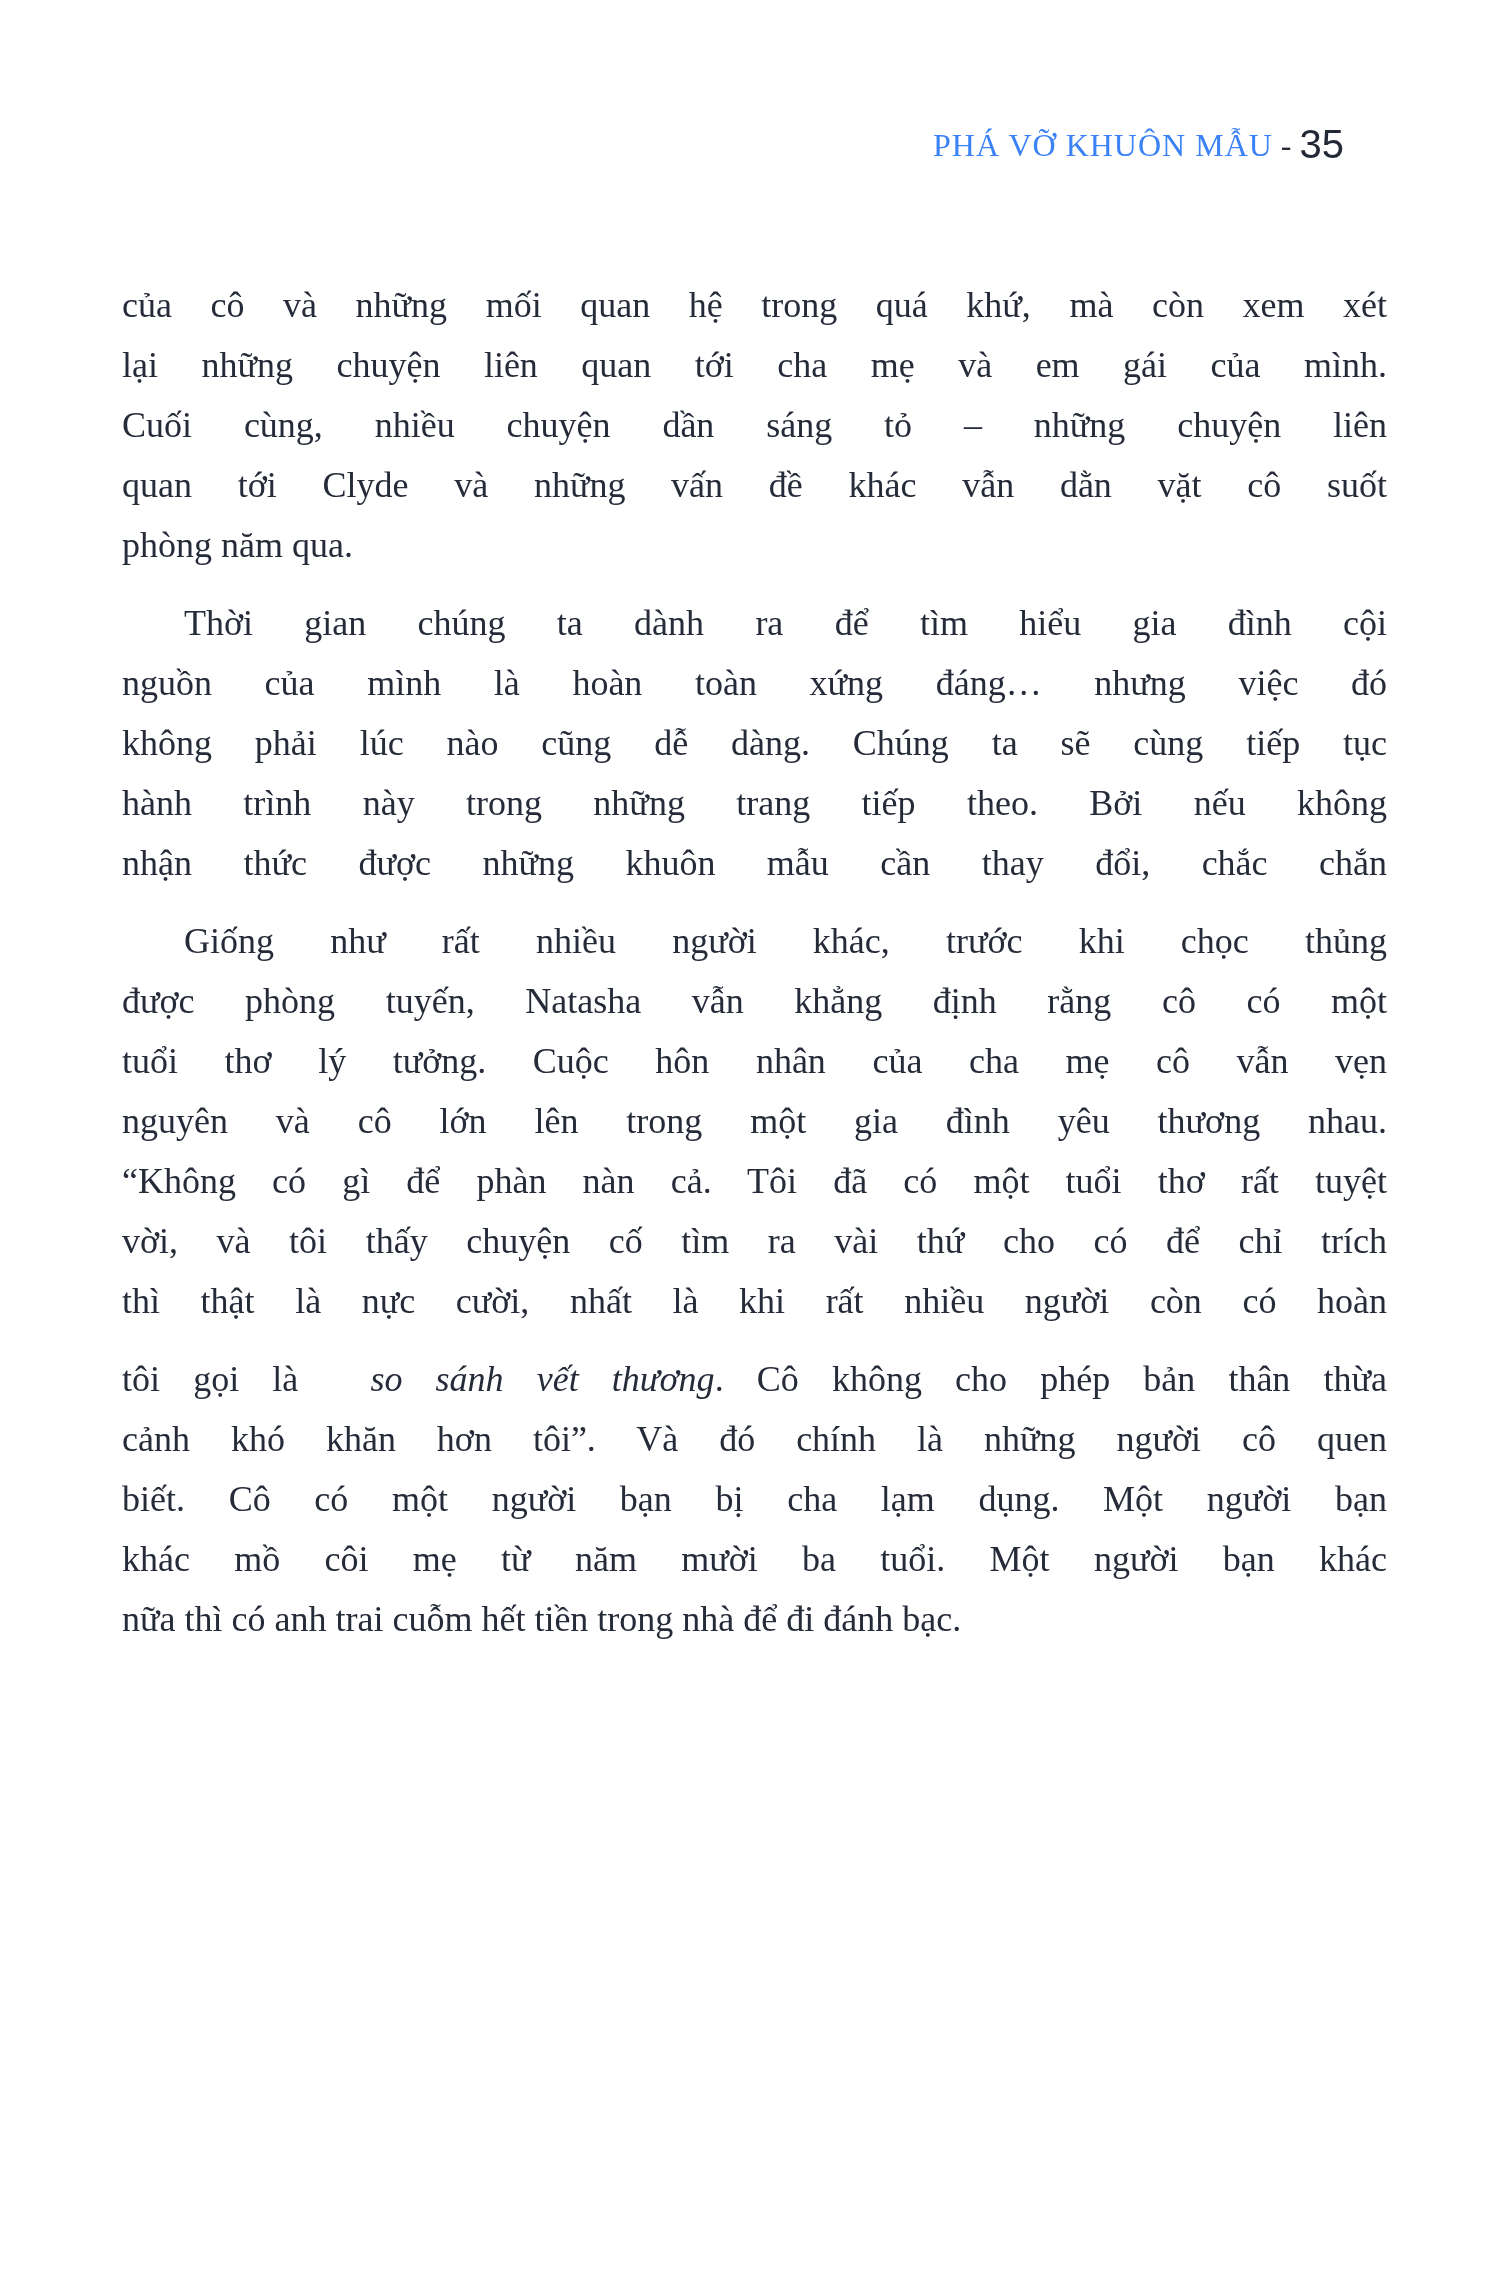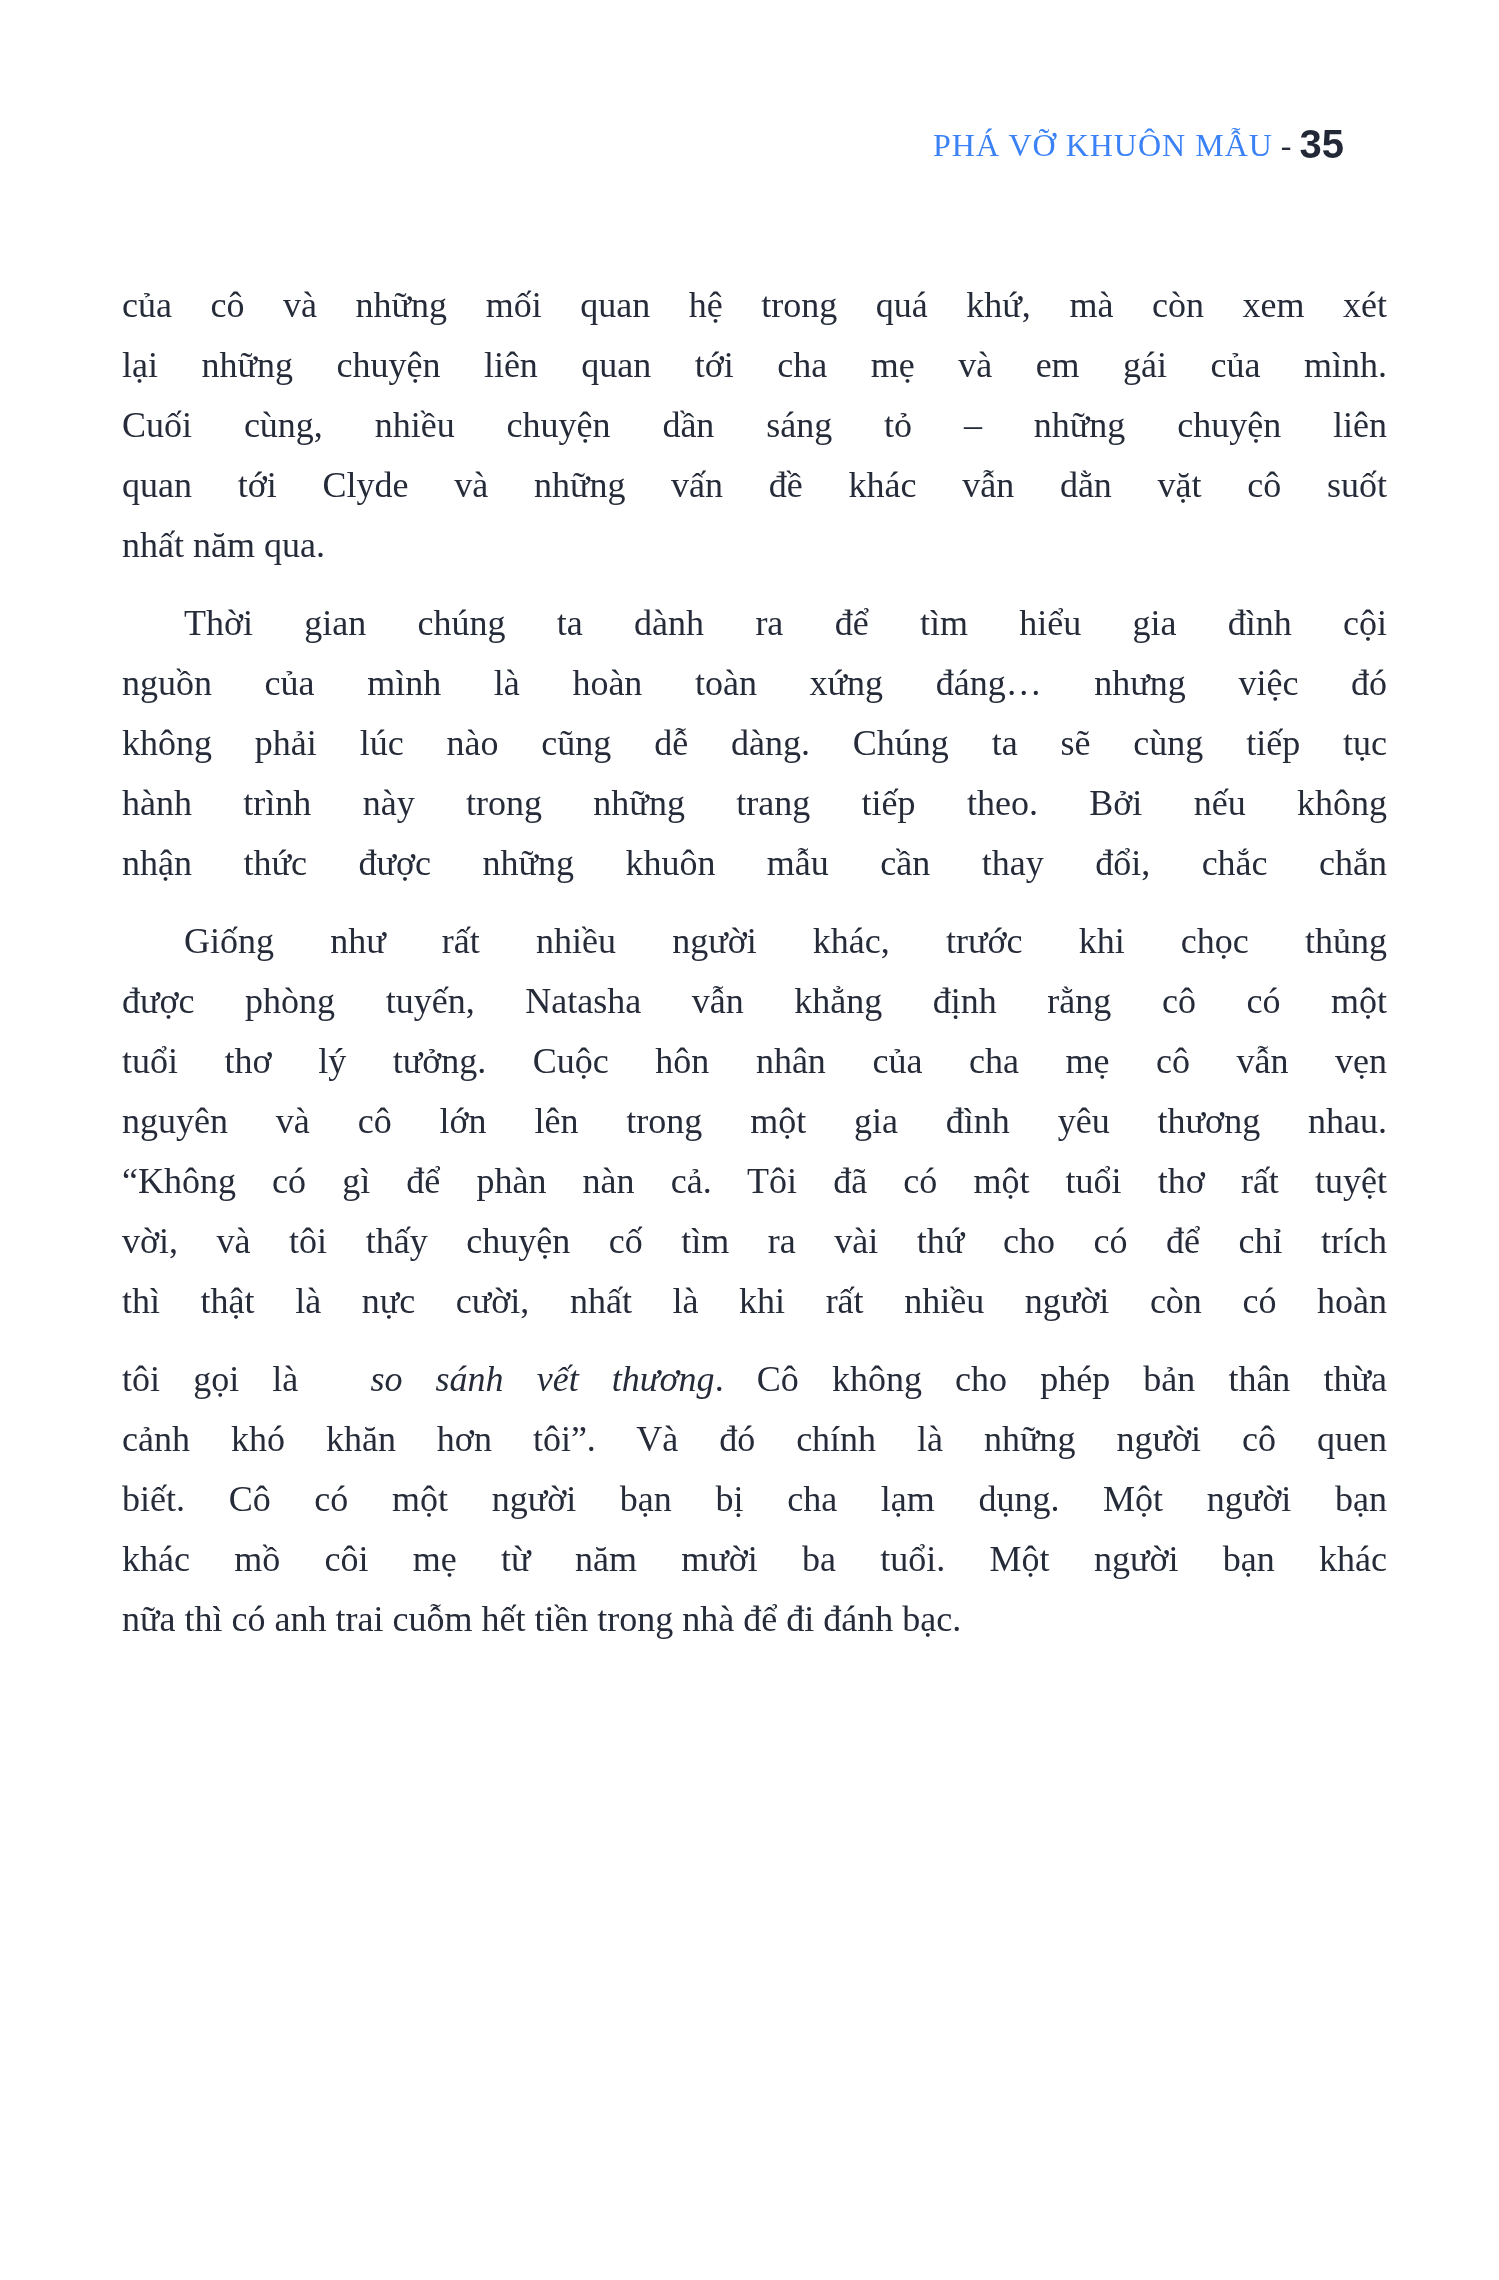--- a/index.html
+++ b/index.html
@@ -24,21 +24,21 @@
     letter-spacing: 1px;
     color: #3b82f6;
   }
   .header-sep {
     font-size: 32px;
     color: #262b39;
   }
   .page-number {
     font-family: "Liberation Sans", sans-serif;
     font-size: 40px;
-    font-weight: bold;
+    font-weight: normal;
     color: #232836;
     vertical-align: -2px;
   }
   .body-text {
     position: absolute;
     left: 122px;
     right: 112px;
     top: 275px;
   }
   .para { margin: 0; }
@@ -62,21 +62,21 @@
 
   <div class="header"><span class="running-title">PHÁ VỠ KHUÔN MẪU</span><span class="header-sep"> - </span><span class="page-number">35</span></div>
 
   <div class="body-text">
 
     <p class="para">
       <span class="line">của cô và những mối quan hệ trong quá khứ, mà còn xem xét</span>
       <span class="line">lại những chuyện liên quan tới cha mẹ và em gái của mình.</span>
       <span class="line">Cuối cùng, nhiều chuyện dần sáng tỏ – những chuyện liên</span>
       <span class="line">quan tới Clyde và những vấn đề khác vẫn dằn vặt cô suốt</span>
-      <span class="line last">nhất năm qua.</span>
+      <span class="line last">phòng năm qua.</span>
     </p>
 
     <p class="para">
       <span class="line indent">Thời gian chúng ta dành ra để tìm hiểu gia đình cội</span>
       <span class="line">nguồn của mình là hoàn toàn xứng đáng… nhưng việc đó</span>
       <span class="line">không phải lúc nào cũng dễ dàng. Chúng ta sẽ cùng tiếp tục</span>
       <span class="line">hành trình này trong những trang tiếp theo. Bởi nếu không</span>
       <span class="line">nhận thức được những khuôn mẫu cần thay đổi, chắc chắn</span>
     </p>
 

